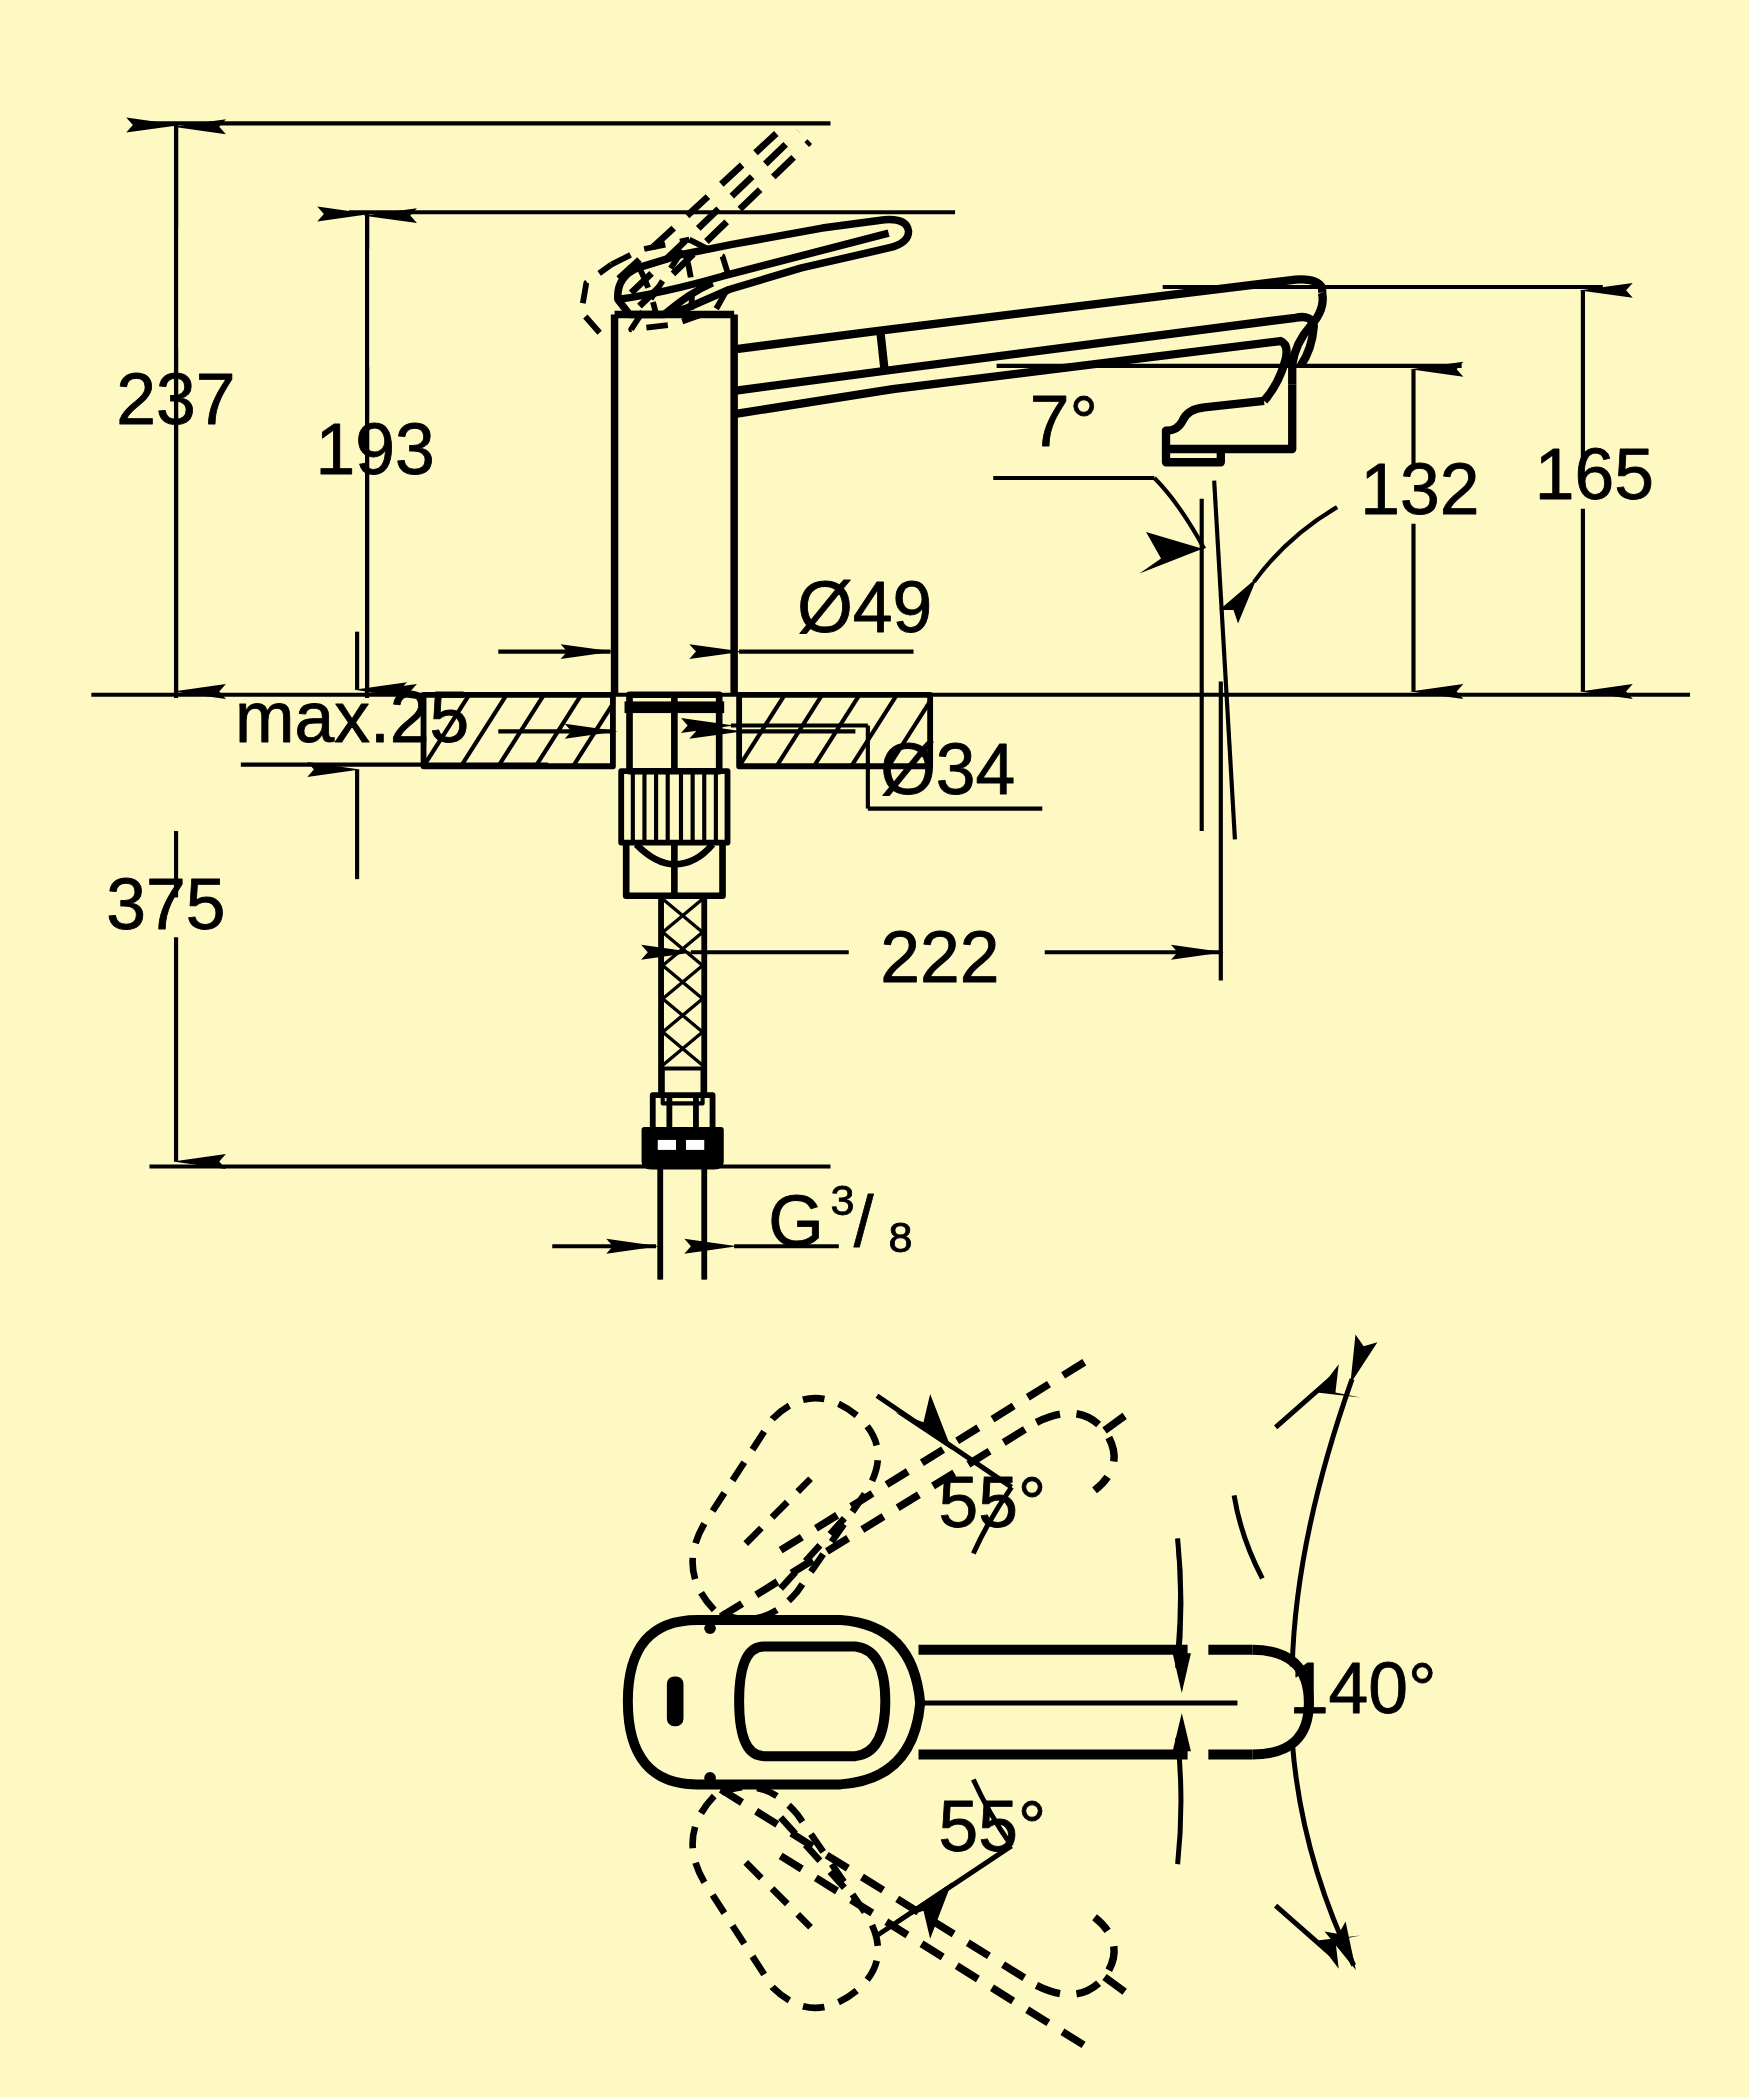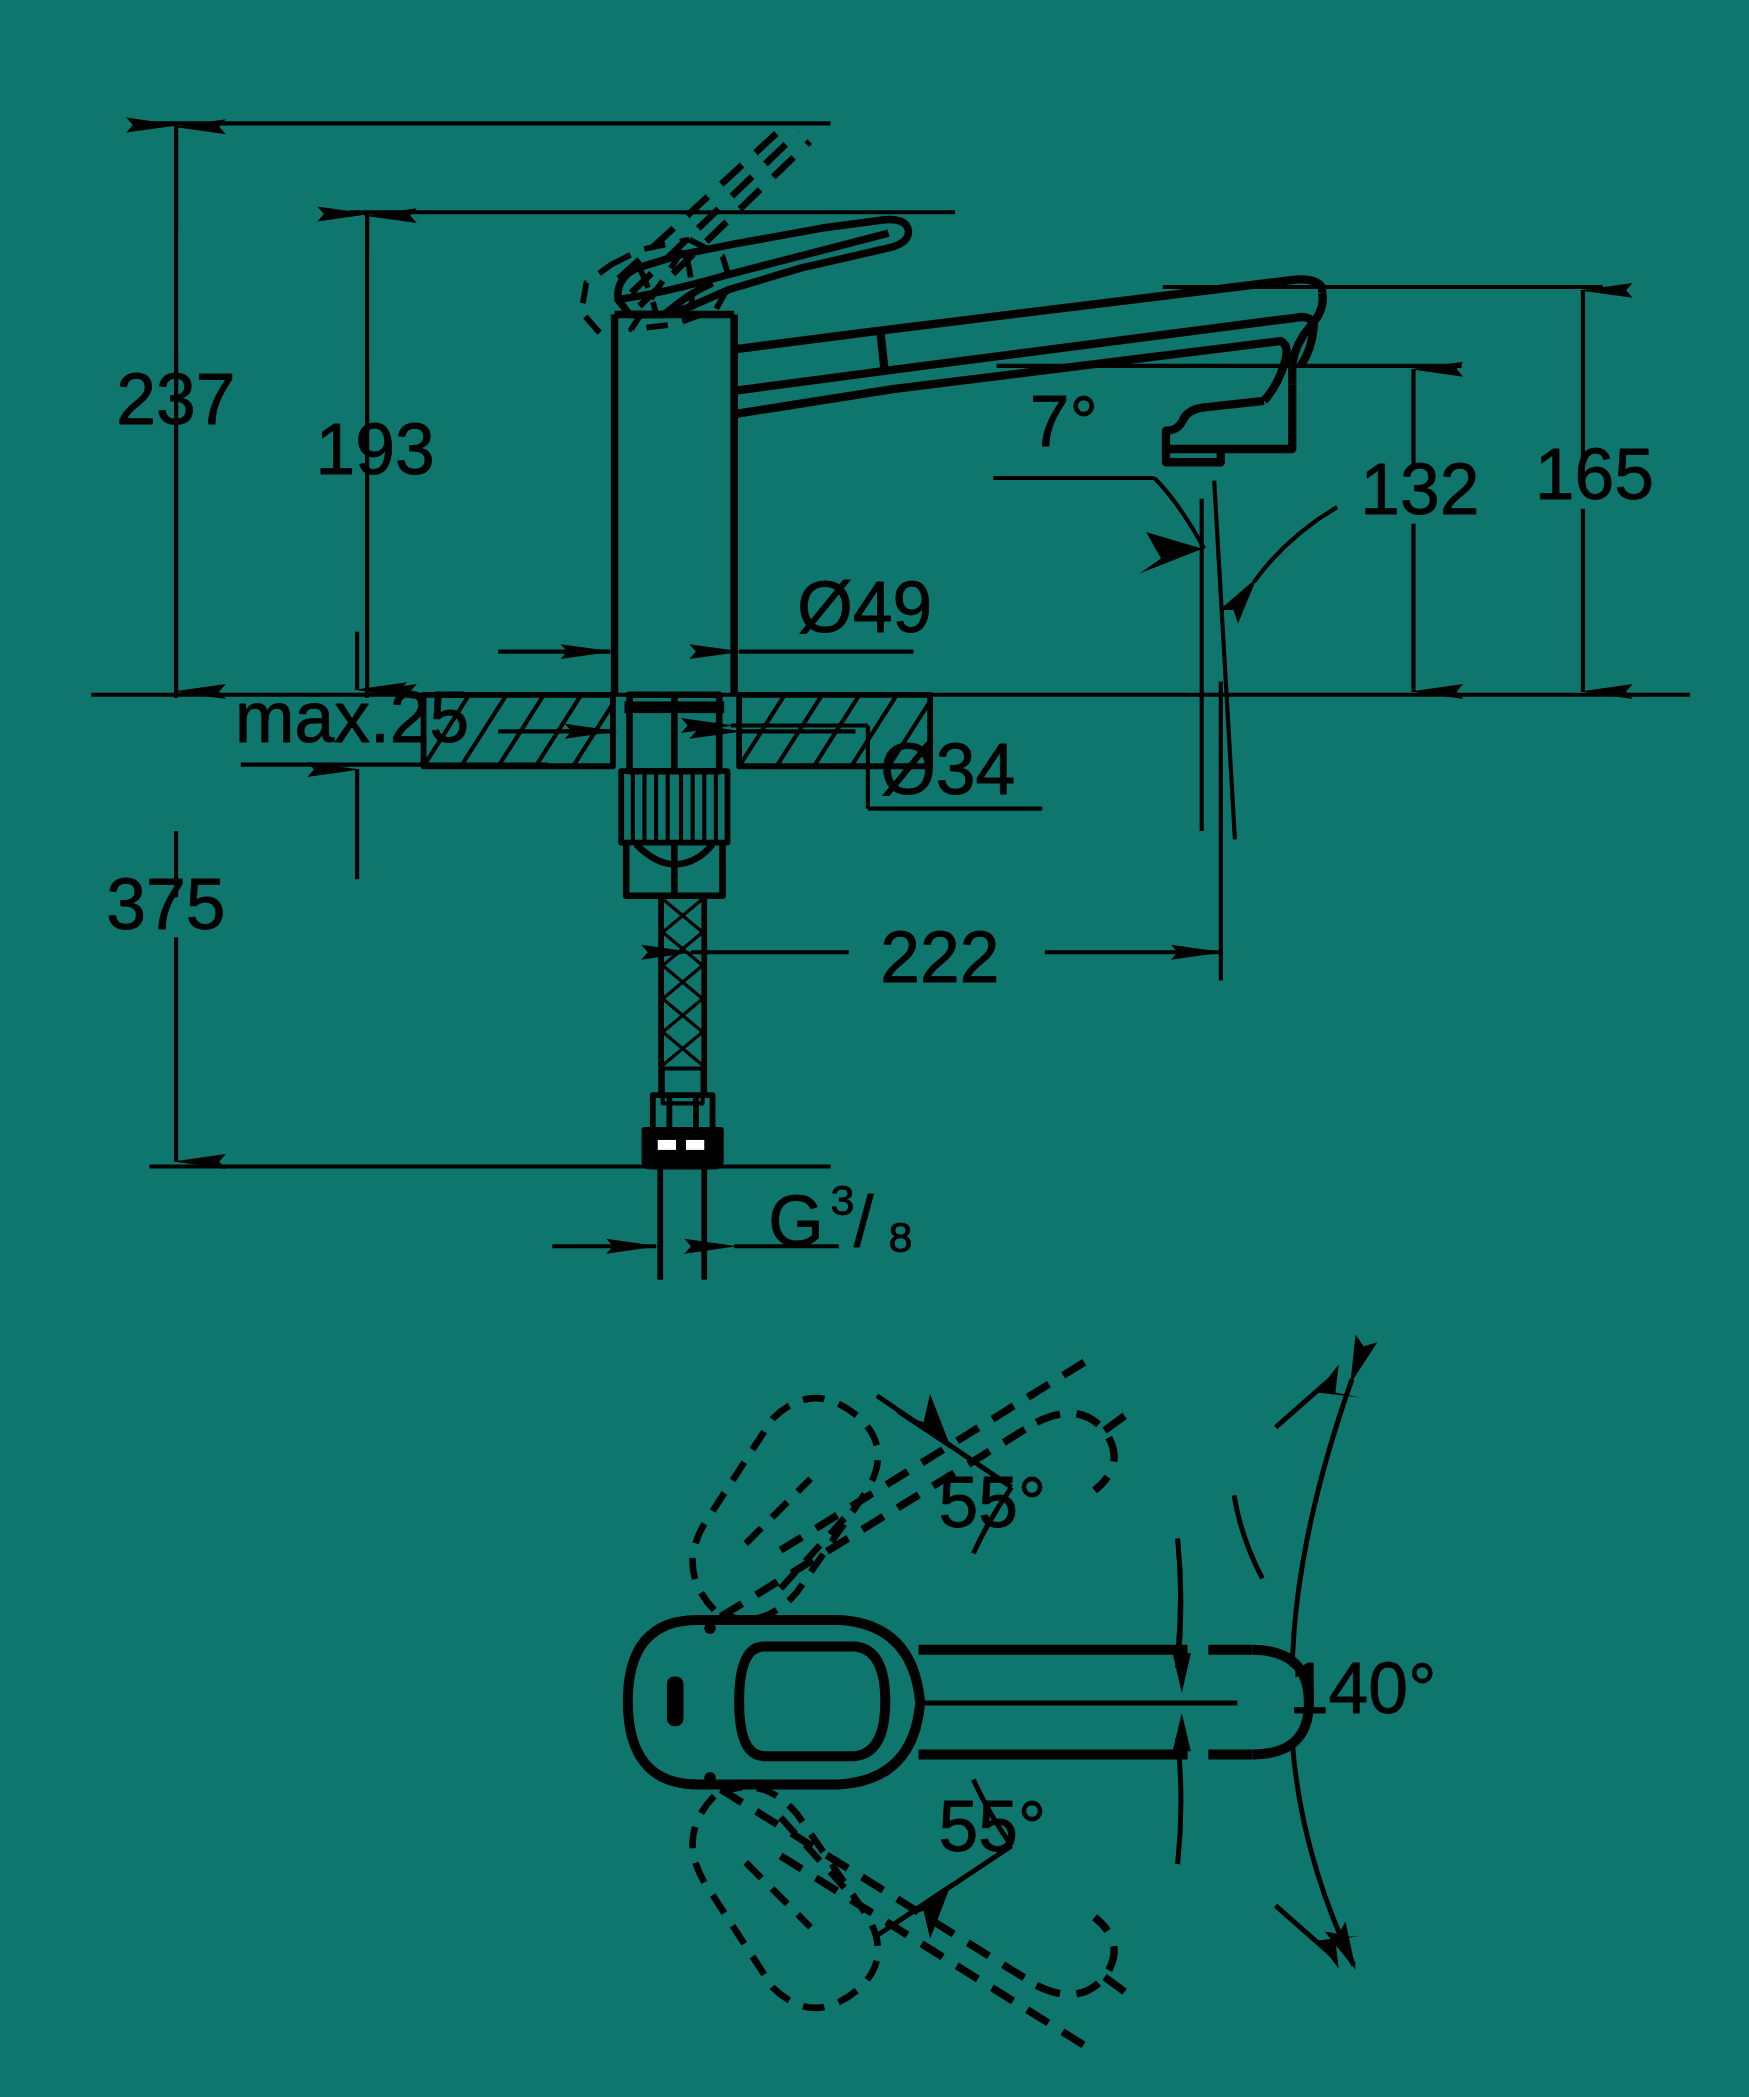--- a/index.html
+++ b/index.html
@@ -1,17 +1,17 @@
 <!DOCTYPE html>
 <html style="font-size:13.3px"><head>
 <meta charset="utf-8">
 <style>
   html,body{margin:0;padding:0;background:#ffffff;}
   body{width:1749px;height:2098px;font-family:"Liberation Sans",sans-serif;overflow:hidden;}
-  #sheet{position:relative;width:1749px;height:2098px;background:#0f766e;}
+  #sheet{position:relative;width:1749px;height:2098px;background:#fef9c3;}
   svg{display:block;}
   .dimtext{font-family:"Liberation Sans",sans-serif;font-size:86px;fill:#000;}
   .dimtext-sup{font-family:"Liberation Sans",sans-serif;font-size:52px;fill:#000;}
 </style>
 </head>
 <body>
 
 <div id="sheet">
 <svg width="1749" height="2098" viewBox="0 0 2106 2525" xmlns="http://www.w3.org/2000/svg">
 

